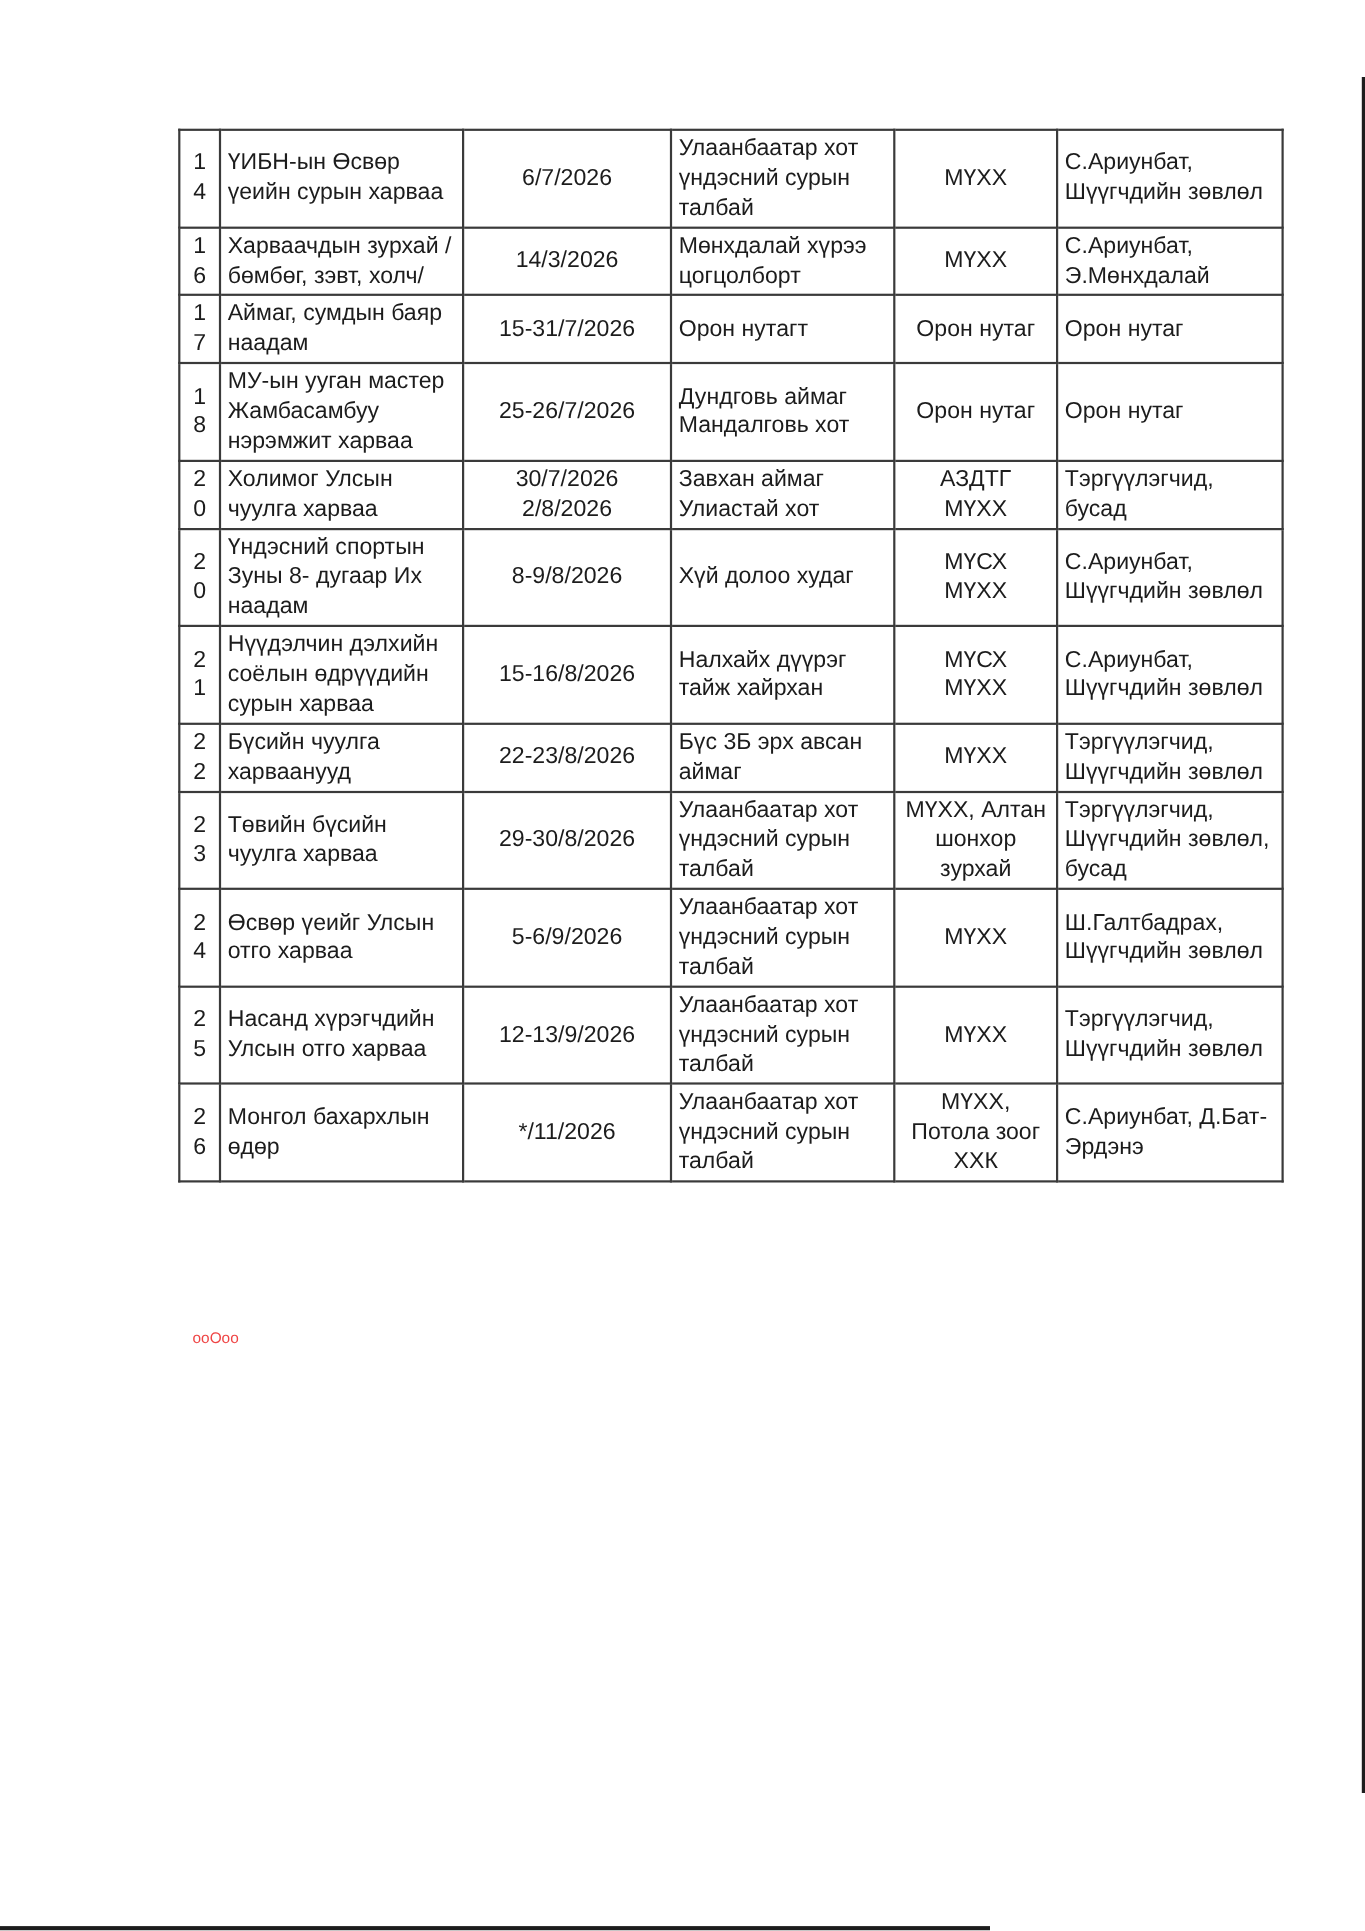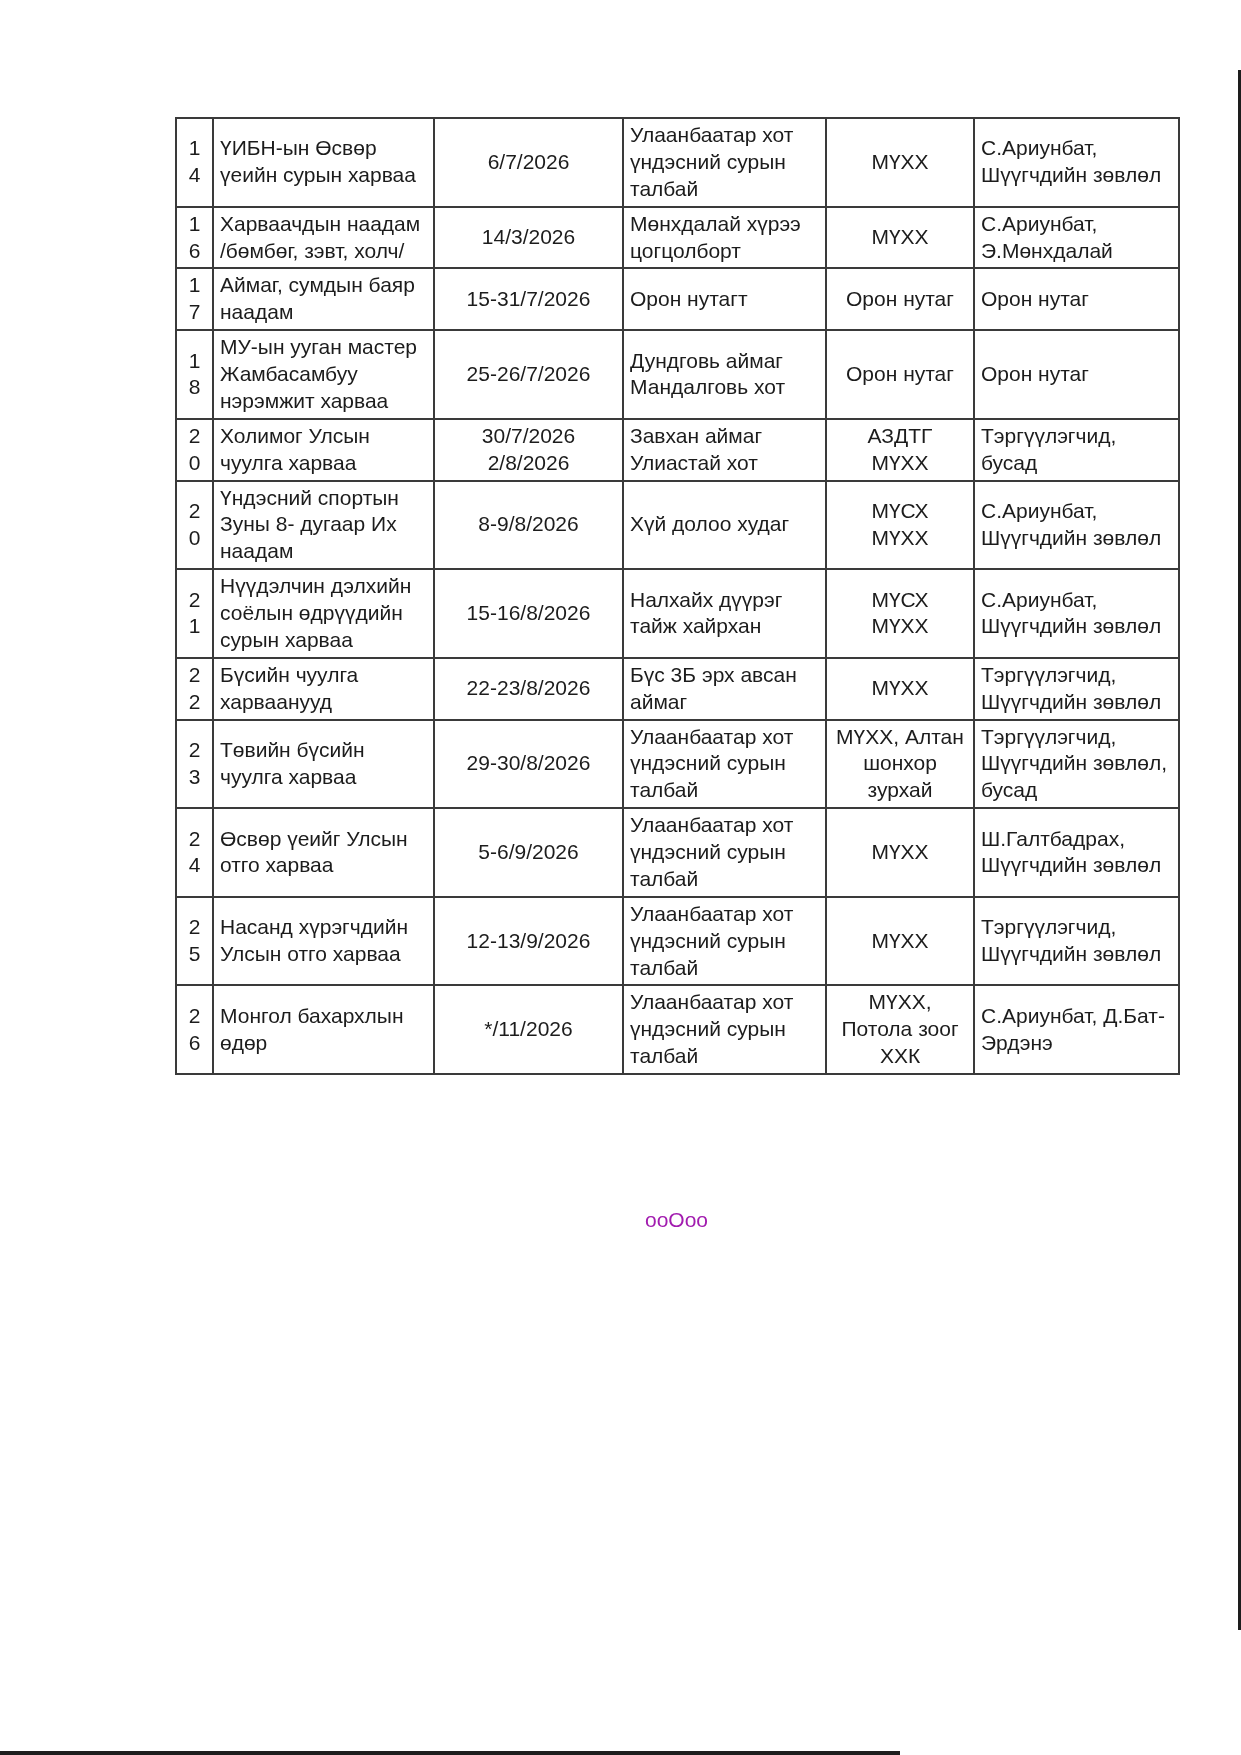--- a/index.html
+++ b/index.html
@@ -8,21 +8,21 @@
     position: relative;
     width: 1241px;
     height: 1755px;
     background: #ffffff;
     font-family: "Liberation Sans", "DejaVu Sans", sans-serif;
     color: #1c1c1c;
     overflow: hidden;
   }
   .table-wrap {
     position: absolute;
-    left: 175px;
+    left: 162px;
     top: 117px;
     width: 847px;
   }
   table.schedule {
     border-collapse: collapse;
     width: 100%;
     table-layout: fixed;
   }
   table.schedule td {
     border: 2px solid #3a3a3a;
@@ -45,23 +45,23 @@
   col.w-date      { width: 189px; }
   col.w-location  { width: 203px; }
   col.w-organizer { width: 148px; }
   col.w-resp      { width: 205px; }
 
   .footer-line {
     position: absolute;
     left: 175px;
     top: 1208px;
     width: 1003px;
-    text-align: center;
-    font-size: 21px;
-    color: #a21caf;
+    text-align: left;
+    font-size: 14px;
+    color: #ef4444;
   }
   .scan-edge-right {
     position: absolute;
     right: 0;
     top: 70px;
     width: 3px;
     height: 1560px;
     background: #1d1d1d;
   }
   .scan-edge-bottom {
@@ -92,21 +92,21 @@
         <tr>
           <td class="c-no">14</td>
           <td class="c-event">ҮИБН-ын Өсвөр үеийн сурын харваа</td>
           <td class="c-date">6/7/2026</td>
           <td class="c-location">Улаанбаатар хот үндэсний сурын талбай</td>
           <td class="c-organizer">МҮХХ</td>
           <td class="c-resp">С.Ариунбат, Шүүгчдийн зөвлөл</td>
         </tr>
         <tr>
           <td class="c-no">16</td>
-          <td class="c-event">Харваачдын наадам /бөмбөг, зэвт, холч/</td>
+          <td class="c-event">Харваачдын зурхай /бөмбөг, зэвт, холч/</td>
           <td class="c-date">14/3/2026</td>
           <td class="c-location">Мөнхдалай хүрээ цогцолборт</td>
           <td class="c-organizer">МҮХХ</td>
           <td class="c-resp">С.Ариунбат, Э.Мөнхдалай</td>
         </tr>
         <tr>
           <td class="c-no">17</td>
           <td class="c-event">Аймаг, сумдын баяр наадам</td>
           <td class="c-date">15-31/7/2026</td>
           <td class="c-location">Орон нутагт</td>

